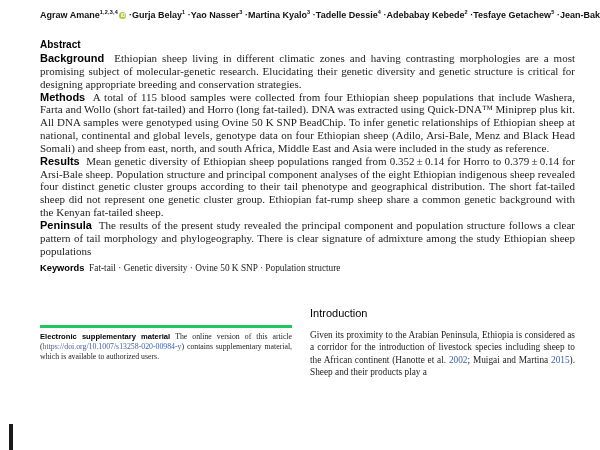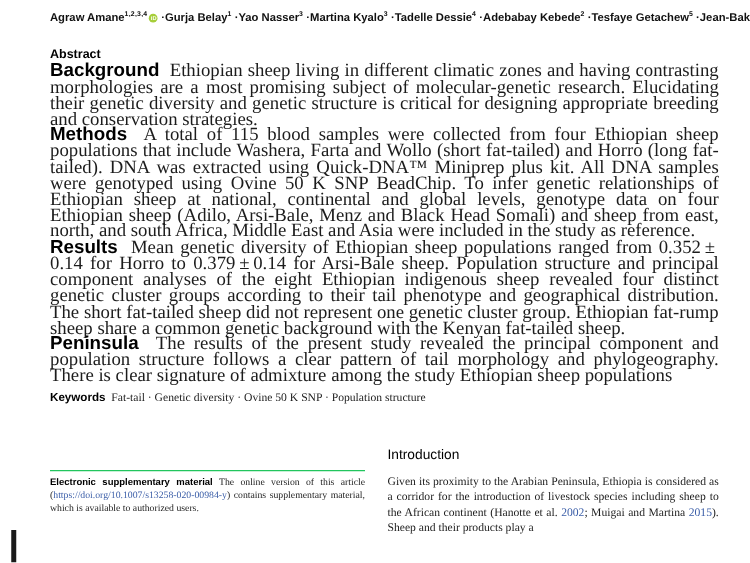--- a/index.html
+++ b/index.html
@@ -39,37 +39,37 @@
     font-size: 7.3px; line-height: 10px; color: #222;
   }
   
   .abstract-title {
     margin-top: 17px;
     font-family: "Liberation Sans", sans-serif;
     font-weight: 700; font-size: 10px; color: #000;
   }
   .abstract { margin-top: 2px; max-width: 537px; }
   .asec {
-    margin: 0; font-size: 15px; line-height: 12.85px;
+    margin: 0; font-size: 11px; line-height: 12.85px;
     text-align: justify; color: #1c1c1c;
   }
   .asec .lead, .kw .lead, .fn .lead {
     font-family: "Liberation Sans", sans-serif;
     font-weight: 700; color: #000;
   }
   .kw { margin-top: 5px; font-size: 9.3px; }
   
   .bottom {
     display: flex; margin-top: 16px; gap: 18px;
     max-width: 537px;
   }
   .col-left  { width: 252px; flex: none; }
   .col-right { flex: 1; }
   .fn {
-    margin-top: 36px; border-top: 1px solid #22c55e; padding-top: 4px;
+    margin-top: 36px; border-top: 3px solid #22c55e; padding-top: 4px;
     font-size: 7.8px; line-height: 10.4px; text-align: justify; color: #222;
   }
   .fn .lead { font-size: 7.6px; }
   .link { color: #3b5ea8; text-decoration: none; cursor: pointer; }
   .intro-title {
     font-family: "Liberation Sans", sans-serif;
     font-weight: 400; font-size: 11px; color: #000;
     margin: 18px 0 10px 0;
   }
   .intro-p {

